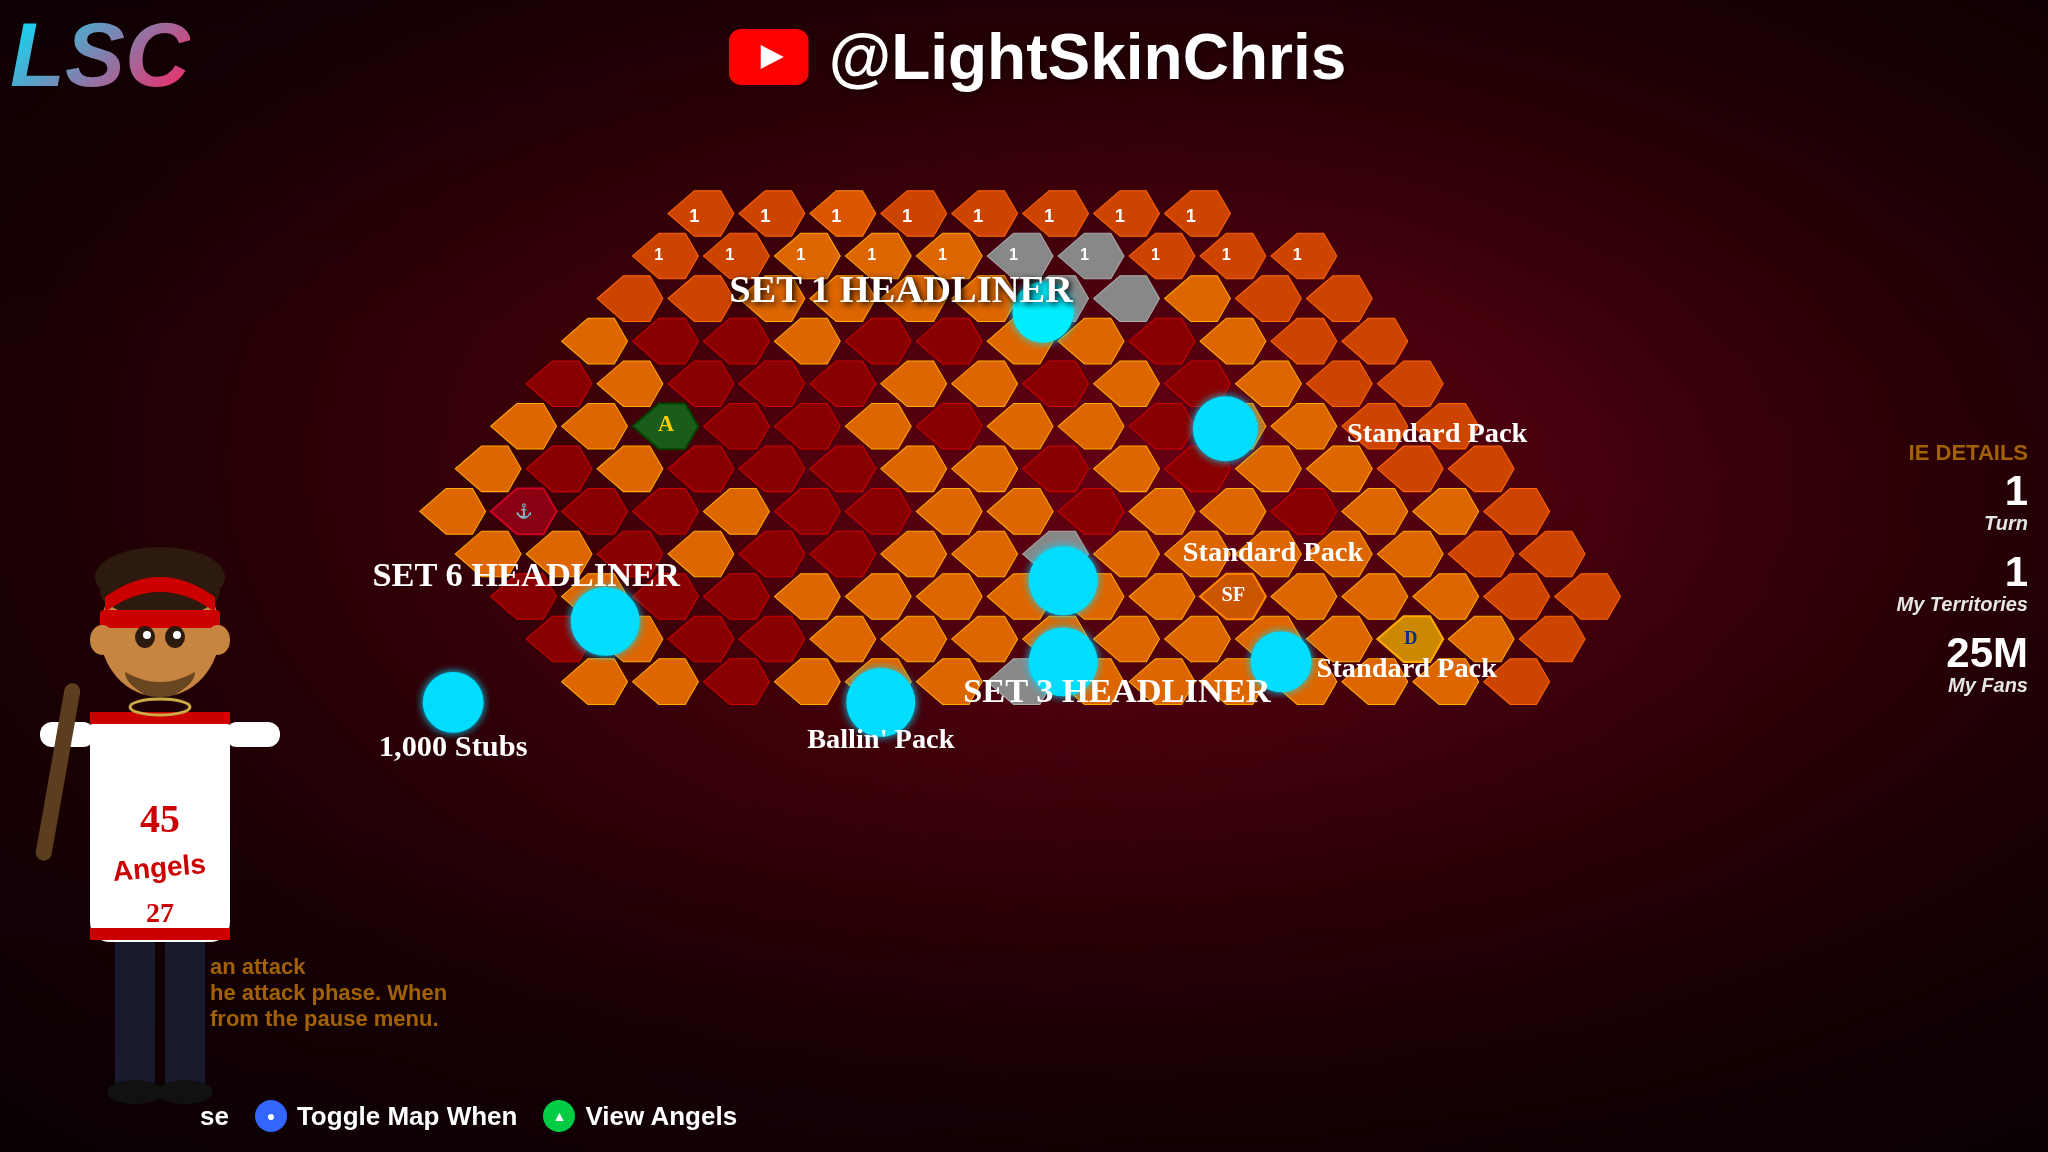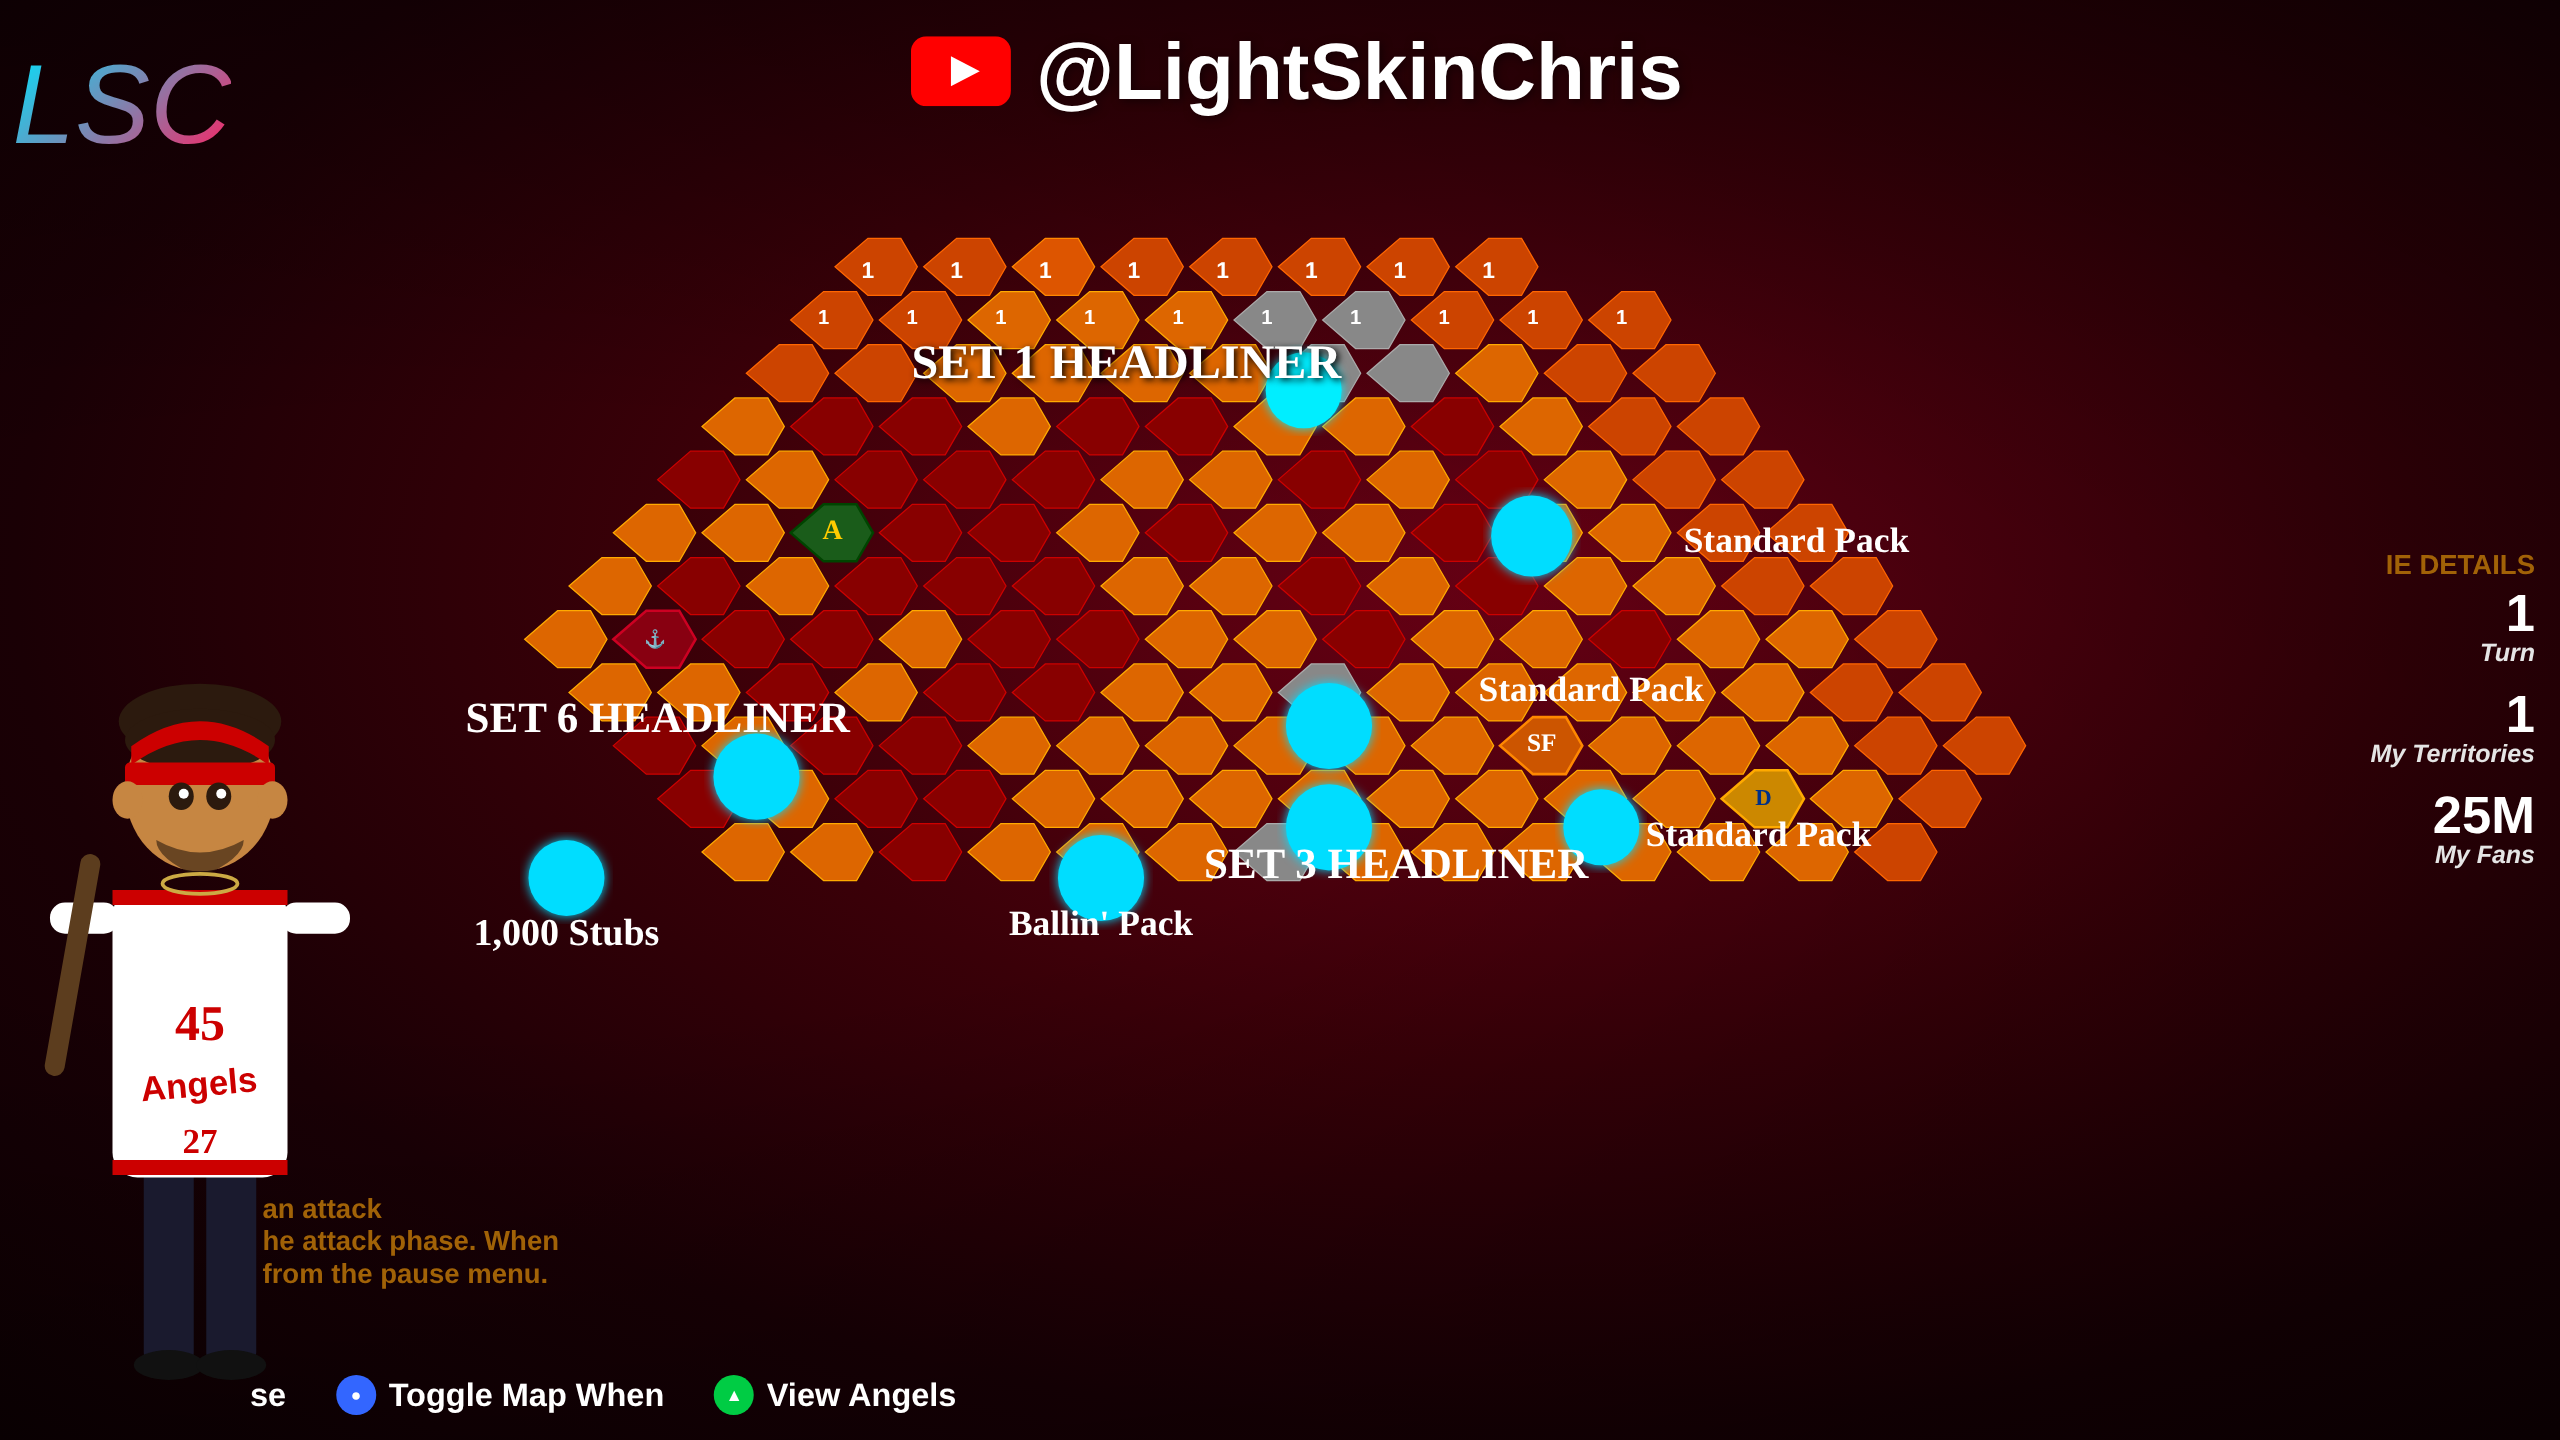--- a/index.html
+++ b/index.html
@@ -27,29 +27,28 @@
       inset: 0;
       background: radial-gradient(ellipse at 20% 50%, transparent 30%, rgba(0,0,0,0.5) 100%);
     }
 
     
     .lsc-logo {
       position: absolute;
       top: 10px;
       left: 10px;
       font-size: 90px;
-      font-weight: 400;
+      font-weight: 700;
       font-style: italic;
       background: linear-gradient(135deg, #00e5ff, #ff2060);
       -webkit-background-clip: text;
       -webkit-text-fill-color: transparent;
       background-clip: text;
       line-height: 1;
       z-index: 10;
-      margin-top: 29px;
     }
 
     
     .yt-header {
       position: absolute;
       top: 20px;
       left: 50%;
       transform: translateX(-50%);
       display: flex;
       align-items: center;
@@ -128,21 +127,21 @@
     }
 
     
     .bottom-bar {
       position: absolute;
       bottom: 20px;
       left: 200px;
       right: 300px;
       display: flex;
       align-items: center;
-      gap: 40px;
+      gap: 26px;
       z-index: 10;
       color: white;
       font-size: 26px;
       font-weight: 700;
     }
 
     .bottom-btn {
       display: flex;
       align-items: center;
       gap: 10px;

